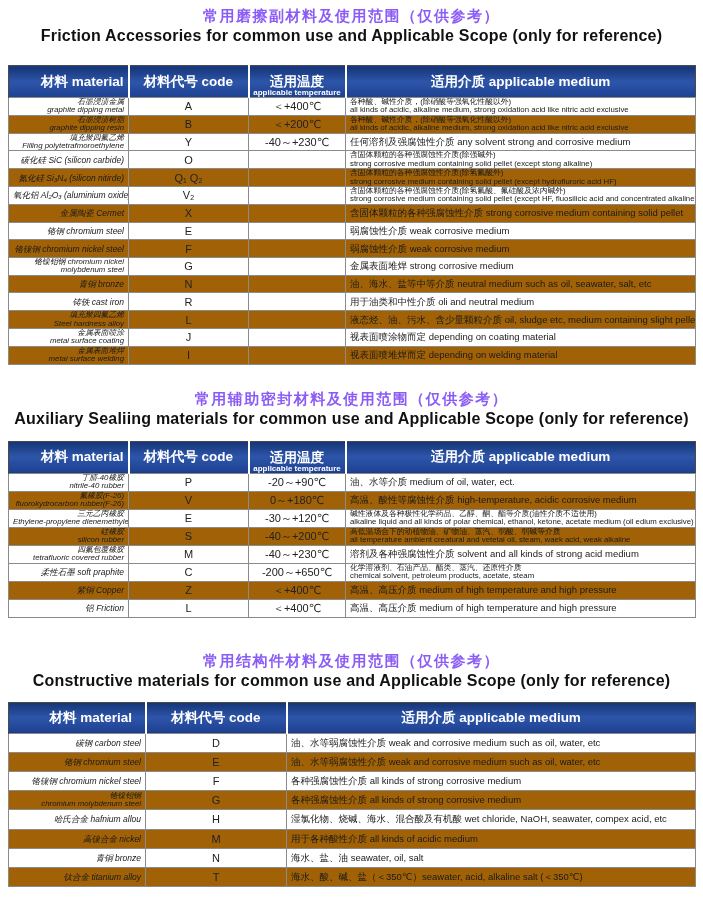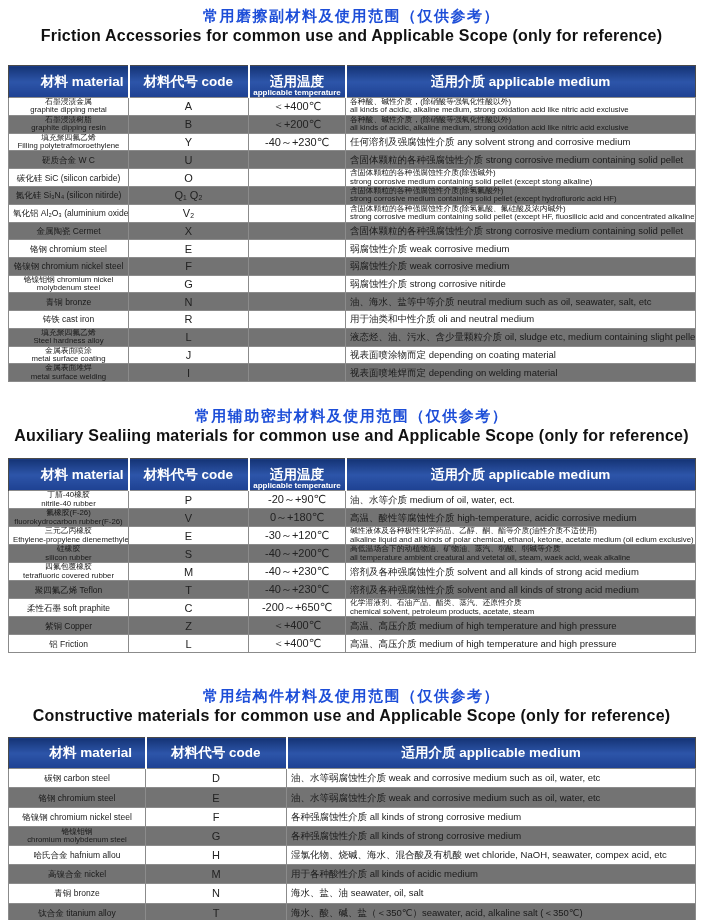--- a/index.html
+++ b/index.html
@@ -5,47 +5,47 @@
   html,body{margin:0;padding:0;}
   body{
     width:703px;height:920px;background:#ffffff;
     font-family:"Liberation Sans","DejaVu Sans",sans-serif;
     color:#1a1a1a;overflow:hidden;
   }
   .section{text-align:center;}
   .sec-0{padding-top:7px;}
   .sec-1{margin-top:25px;}
   .sec-2{margin-top:34px;}
-  .title-zh{font-size:15px;font-weight:bold;letter-spacing:1.5px;color:#1d4ed8;}
+  .title-zh{font-size:15px;font-weight:bold;letter-spacing:1.5px;color:#8b5cf6;}
   .title-en{font-size:16px;font-weight:bold;margin-top:1px;color:#111;letter-spacing:0.2px;}
   table{
     border-collapse:collapse;table-layout:fixed;
     width:687px;margin-left:8px;border:1px solid #4a4a4a;
   }
   .sec-0 table{margin-top:20px;}
   .sec-1 table{margin-top:13px;}
   .sec-2 table{margin-top:12px;}
   th{
     background:linear-gradient(180deg,#153476 0%,#2d55a9 50%,#1e4192 100%);
     color:#fff;font-weight:bold;font-size:13.5px;
     height:30px;padding:0;border-left:2px solid #ffffff;vertical-align:middle;
   }
   th:first-child{border-left:1px solid #4a4a4a;padding-left:28px;}
   th .hdr-sub{display:block;font-size:8px;font-weight:bold;line-height:9px;margin-top:-1px;}
   th .hdr-main{display:block;font-size:13.5px;line-height:14px;margin-top:9px;}
   td{
     border:1px solid #8b8b8b;padding:0 4px;vertical-align:middle;
     overflow:hidden;white-space:nowrap;
   }
-  tr.alt{background:#737373;}
+  tr.alt{background:#a16207;}
   .sec-0 td{height:16.7px;}
   .sec-1 td{height:17px;}
   .sec-2 td{height:18.2px;}
   td.center{text-align:center;font-size:11px;color:#222;}
-  td.col-material{text-align:center;font-size:8.5px;}
+  td.col-material{text-align:right;font-size:8.5px;font-style:italic;}
   td.col-medium{text-align:left;font-size:9.5px;}
   td .ln{line-height:10px;}
   td.two div.ln{font-size:7.8px;line-height:8.4px;}
 </style>
 </head>
 <body>
 
 <div class="section sec-0">
   <div class="title-zh">常用磨擦副材料及使用范围（仅供参考）</div>
   <div class="title-en">Friction Accessories for common use and Applicable Scope (only for reference)</div>
@@ -96,30 +96,20 @@
           <td class="col-material two">
             <div class="ln">填充聚四氟乙烯</div>
             <div class="ln">Filling polytetrafmoroethylene</div>
           </td>
           <td class="center">Y</td>
           <td class="center">-40～+230℃</td>
           <td class="col-medium">
             <div class="ln">任何溶剂及强腐蚀性介质 any solvent strong  and corrosive medium</div>
           </td>
         </tr>
-        <tr class="alt">
-          <td class="col-material">
-            <div class="ln">硬质合金 W C</div>
-          </td>
-          <td class="center">U</td>
-          <td class="center"></td>
-          <td class="col-medium">
-            <div class="ln">含固体颗粒的各种强腐蚀性介质 strong corrosive medium containing solid pellet</div>
-          </td>
-        </tr>
         <tr>
           <td class="col-material">
             <div class="ln">碳化硅 SiC (silicon carbide)</div>
           </td>
           <td class="center">O</td>
           <td class="center"></td>
           <td class="col-medium two">
             <div class="ln">含固体颗粒的各种强腐蚀性介质(除强碱外)</div>
             <div class="ln">strong corrosive medium containing solid pellet (except stong alkaline)</div>
           </td>
@@ -177,21 +167,21 @@
           </td>
         </tr>
         <tr>
           <td class="col-material two">
             <div class="ln">铬镍钼钢 chromium nickel</div>
             <div class="ln">molybdenum steel</div>
           </td>
           <td class="center">G</td>
           <td class="center"></td>
           <td class="col-medium">
-            <div class="ln">弱腐蚀性介质 strong corrosive nitirde</div>
+            <div class="ln">金属表面堆焊 strong corrosive medium</div>
           </td>
         </tr>
         <tr class="alt">
           <td class="col-material">
             <div class="ln">青铜 bronze</div>
           </td>
           <td class="center">N</td>
           <td class="center"></td>
           <td class="col-medium">
             <div class="ln">油、海水、盐等中等介质 neutral medium such as oil, seawater, salt, etc</div>
@@ -316,30 +306,20 @@
           <td class="col-material two">
             <div class="ln">四氟包覆橡胶</div>
             <div class="ln">tetrafluoric covered rubber</div>
           </td>
           <td class="center">M</td>
           <td class="center">-40～+230℃</td>
           <td class="col-medium">
             <div class="ln">溶剂及各种强腐蚀性介质 solvent and all kinds of strong acid medium</div>
           </td>
         </tr>
-        <tr class="alt">
-          <td class="col-material">
-            <div class="ln">聚四氟乙烯 Teflon</div>
-          </td>
-          <td class="center">T</td>
-          <td class="center">-40～+230℃</td>
-          <td class="col-medium">
-            <div class="ln">溶剂及各种强腐蚀性介质 solvent and all kinds of strong acid medium</div>
-          </td>
-        </tr>
         <tr>
           <td class="col-material">
             <div class="ln">柔性石墨 soft praphite</div>
           </td>
           <td class="center">C</td>
           <td class="center">-200～+650℃</td>
           <td class="col-medium two">
             <div class="ln">化学溶液剂、石油产品、酯类、蒸汽、还原性介质</div>
             <div class="ln">chemical solvent, petroleum products, acetate, steam</div>
           </td>

